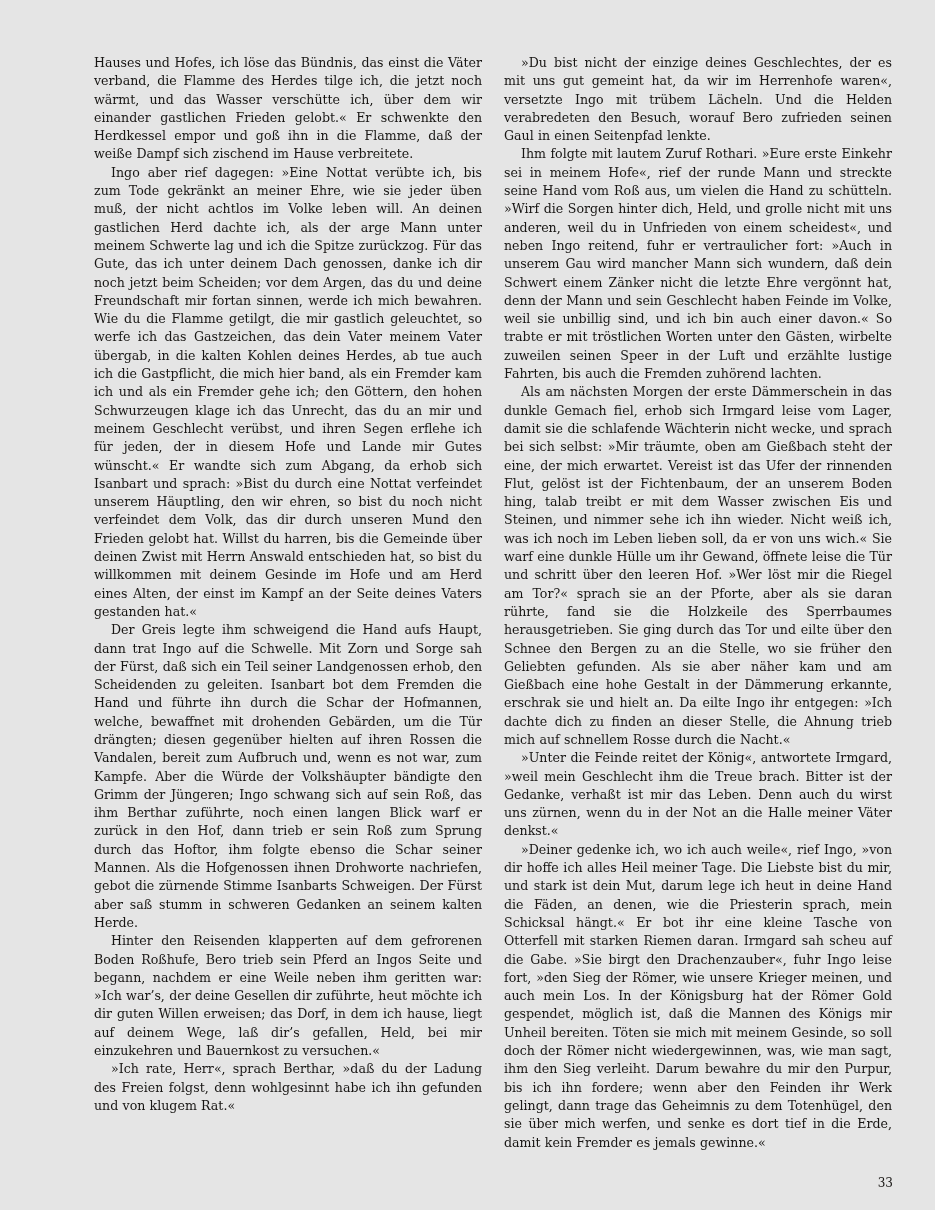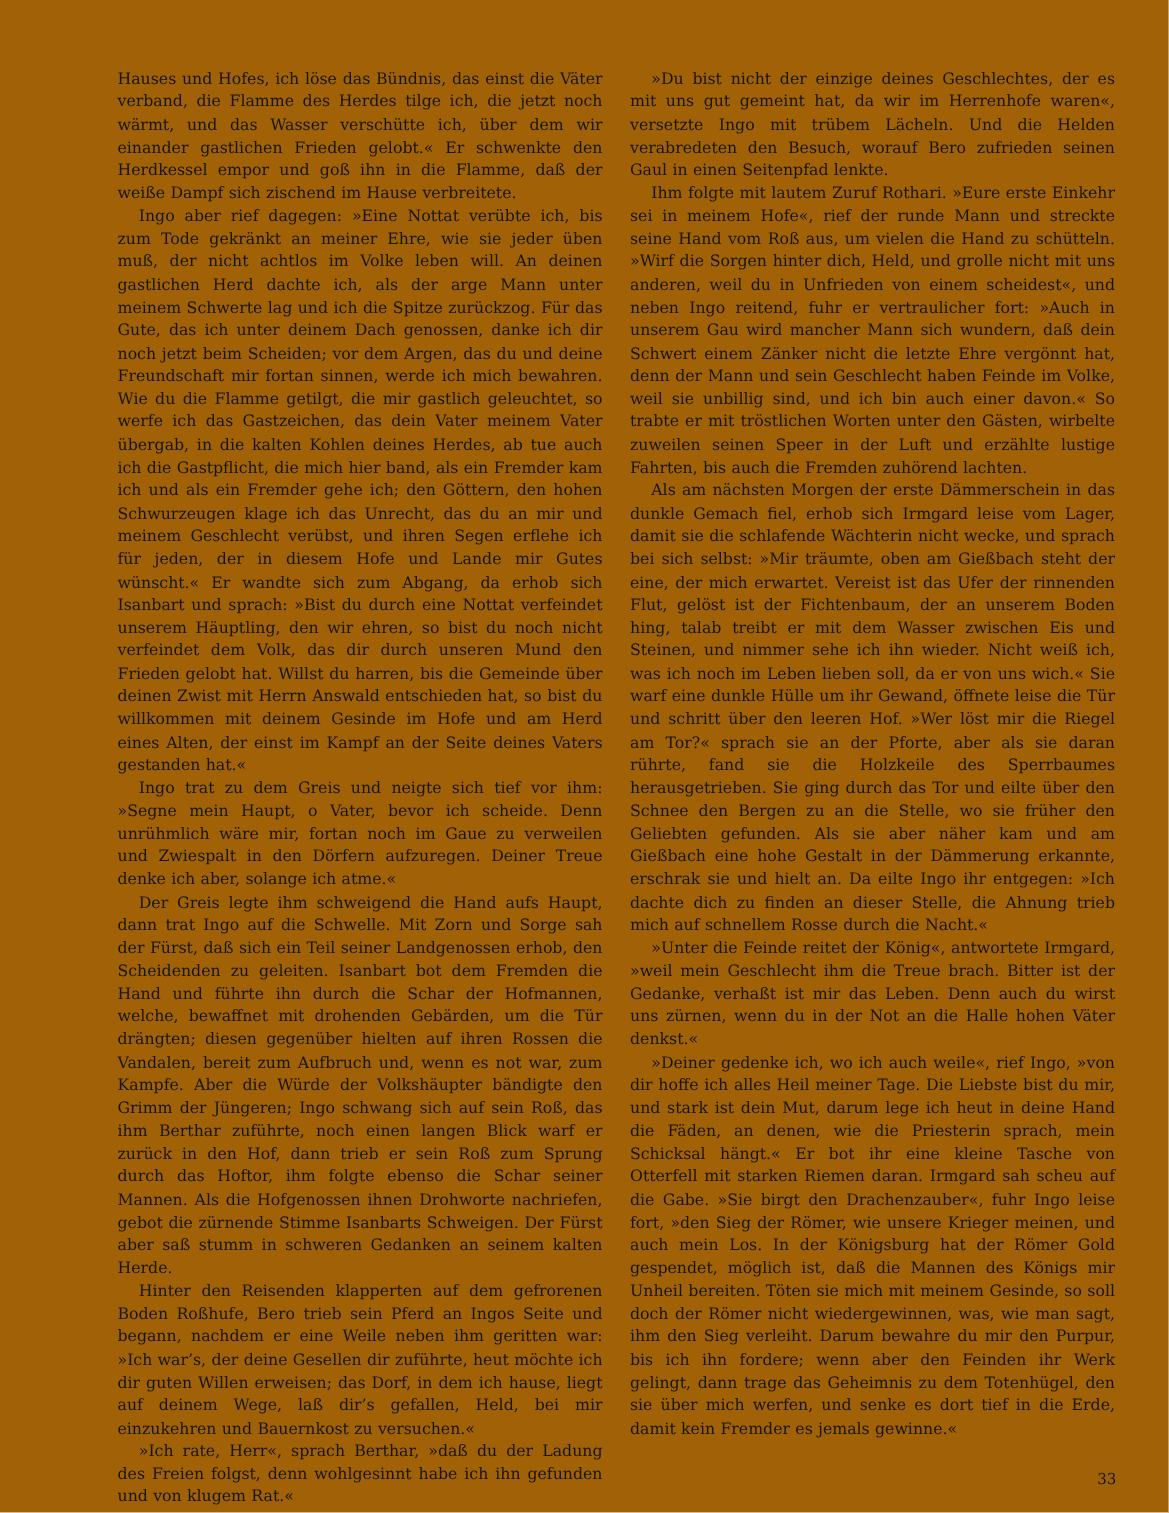--- a/index.html
+++ b/index.html
@@ -4,21 +4,21 @@
 <style>
   html, body {
     margin: 0;
     padding: 0;
     background: #ffffff;
   }
   .page {
     position: relative;
     width: 935px;
     height: 1210px;
-    background: #a16207;
+    background: #e5e5e5;
     color: #171513;
     font-family: "DejaVu Serif", "Liberation Serif", serif;
     overflow: hidden;
   }
   .text-block {
     position: absolute;
     left: 94px;
     top: 54px;
     width: 798px;
     display: flex;
@@ -53,30 +53,29 @@
 </style>
 </head>
 <body>
 
 <div class="page">
   <div class="text-block">
 
     <div class="column">
       <p class="noindent">Hauses und Hofes, ich löse das Bündnis, das einst die Väter verband, die Flamme des Herdes tilge ich, die jetzt noch wärmt, und das Wasser verschütte ich, über dem wir einander gastlichen Frieden gelobt.« Er schwenkte den Herdkessel empor und goß ihn in die Flamme, daß der weiße Dampf sich zischend im Hause verbreitete.</p>
       <p>Ingo aber rief dagegen: »Eine Nottat verübte ich, bis zum Tode gekränkt an meiner Ehre, wie sie jeder üben muß, der nicht achtlos im Volke leben will. An deinen gastlichen Herd dachte ich, als der arge Mann unter meinem Schwerte lag und ich die Spitze zurückzog. Für das Gute, das ich unter deinem Dach genossen, danke ich dir noch jetzt beim Scheiden; vor dem Argen, das du und deine Freundschaft mir fortan sinnen, werde ich mich bewahren. Wie du die Flamme getilgt, die mir gastlich geleuchtet, so werfe ich das Gastzeichen, das dein Vater meinem Vater übergab, in die kalten Kohlen deines Herdes, ab tue auch ich die Gastpflicht, die mich hier band, als ein Fremder kam ich und als ein Fremder gehe ich; den Göttern, den hohen Schwurzeugen klage ich das Unrecht, das du an mir und meinem Geschlecht verübst, und ihren Segen erflehe ich für jeden, der in diesem Hofe und Lande mir Gutes wünscht.« Er wandte sich zum Abgang, da erhob sich Isanbart und sprach: »Bist du durch eine Nottat verfeindet unserem Häuptling, den wir ehren, so bist du noch nicht verfeindet dem Volk, das dir durch unseren Mund den Frieden gelobt hat. Willst du harren, bis die Gemeinde über deinen Zwist mit Herrn Answald entschieden hat, so bist du willkommen mit deinem Gesinde im Hofe und am Herd eines Alten, der einst im Kampf an der Seite deines Vaters gestanden hat.«</p>
-      <p>Ingo trat zu dem Greis und neigte sich tief vor ihm: »Segne mein Haupt, o Vater, bevor ich scheide. Denn unrühmlich wäre mir, fortan noch im Gaue zu verweilen und Zwiespalt in den Dörfern aufzuregen. Deiner Treue denke ich aber, solange ich atme.«</p>
       <p>Der Greis legte ihm schweigend die Hand aufs Haupt, dann trat Ingo auf die Schwelle. Mit Zorn und Sorge sah der Fürst, daß sich ein Teil seiner Landgenossen erhob, den Scheidenden zu geleiten. Isanbart bot dem Fremden die Hand und führte ihn durch die Schar der Hofmannen, welche, bewaffnet mit drohenden Gebärden, um die Tür drängten; diesen gegenüber hielten auf ihren Rossen die Vandalen, bereit zum Aufbruch und, wenn es not war, zum Kampfe. Aber die Würde der Volkshäupter bändigte den Grimm der Jüngeren; Ingo schwang sich auf sein Roß, das ihm Berthar zuführte, noch einen langen Blick warf er zurück in den Hof, dann trieb er sein Roß zum Sprung durch das Hoftor, ihm folgte ebenso die Schar seiner Mannen. Als die Hofgenossen ihnen Drohworte nachriefen, gebot die zürnende Stimme Isanbarts Schweigen. Der Fürst aber saß stumm in schweren Gedanken an seinem kalten Herde.</p>
       <p>Hinter den Reisenden klapperten auf dem gefrorenen Boden Roßhufe, Bero trieb sein Pferd an Ingos Seite und begann, nachdem er eine Weile neben ihm geritten war: »Ich war’s, der deine Gesellen dir zuführte, heut möchte ich dir guten Willen erweisen; das Dorf, in dem ich hause, liegt auf deinem Wege, laß dir’s gefallen, Held, bei mir einzukehren und Bauernkost zu versuchen.«</p>
       <p>»Ich rate, Herr«, sprach Berthar, »daß du der Ladung des Freien folgst, denn wohlgesinnt habe ich ihn gefunden und von klugem Rat.«</p>
     </div>
 
     <div class="column">
       <p>»Du bist nicht der einzige deines Geschlechtes, der es mit uns gut gemeint hat, da wir im Herrenhofe waren«, versetzte Ingo mit trübem Lächeln. Und die Helden verabredeten den Besuch, worauf Bero zufrieden seinen Gaul in einen Seitenpfad lenkte.</p>
       <p>Ihm folgte mit lautem Zuruf Rothari. »Eure erste Einkehr sei in meinem Hofe«, rief der runde Mann und streckte seine Hand vom Roß aus, um vielen die Hand zu schütteln. »Wirf die Sorgen hinter dich, Held, und grolle nicht mit uns anderen, weil du in Unfrieden von einem scheidest«, und neben Ingo reitend, fuhr er vertraulicher fort: »Auch in unserem Gau wird mancher Mann sich wundern, daß dein Schwert einem Zänker nicht die letzte Ehre vergönnt hat, denn der Mann und sein Geschlecht haben Feinde im Volke, weil sie unbillig sind, und ich bin auch einer davon.« So trabte er mit tröstlichen Worten unter den Gästen, wirbelte zuweilen seinen Speer in der Luft und erzählte lustige Fahrten, bis auch die Fremden zuhörend lachten.</p>
       <p>Als am nächsten Morgen der erste Dämmerschein in das dunkle Gemach fiel, erhob sich Irmgard leise vom Lager, damit sie die schlafende Wächterin nicht wecke, und sprach bei sich selbst: »Mir träumte, oben am Gießbach steht der eine, der mich erwartet. Vereist ist das Ufer der rinnenden Flut, gelöst ist der Fichtenbaum, der an unserem Boden hing, talab treibt er mit dem Wasser zwischen Eis und Steinen, und nimmer sehe ich ihn wieder. Nicht weiß ich, was ich noch im Leben lieben soll, da er von uns wich.« Sie warf eine dunkle Hülle um ihr Gewand, öffnete leise die Tür und schritt über den leeren Hof. »Wer löst mir die Riegel am Tor?« sprach sie an der Pforte, aber als sie daran rührte, fand sie die Holzkeile des Sperrbaumes herausgetrieben. Sie ging durch das Tor und eilte über den Schnee den Bergen zu an die Stelle, wo sie früher den Geliebten gefunden. Als sie aber näher kam und am Gießbach eine hohe Gestalt in der Dämmerung erkannte, erschrak sie und hielt an. Da eilte Ingo ihr entgegen: »Ich dachte dich zu finden an dieser Stelle, die Ahnung trieb mich auf schnellem Rosse durch die Nacht.«</p>
-      <p>»Unter die Feinde reitet der König«, antwortete Irmgard, »weil mein Geschlecht ihm die Treue brach. Bitter ist der Gedanke, verhaßt ist mir das Leben. Denn auch du wirst uns zürnen, wenn du in der Not an die Halle hohen Väter denkst.«</p>
+      <p>»Unter die Feinde reitet der König«, antwortete Irmgard, »weil mein Geschlecht ihm die Treue brach. Bitter ist der Gedanke, verhaßt ist mir das Leben. Denn auch du wirst uns zürnen, wenn du in der Not an die Halle meiner Väter denkst.«</p>
       <p>»Deiner gedenke ich, wo ich auch weile«, rief Ingo, »von dir hoffe ich alles Heil meiner Tage. Die Liebste bist du mir, und stark ist dein Mut, darum lege ich heut in deine Hand die Fäden, an denen, wie die Priesterin sprach, mein Schicksal hängt.« Er bot ihr eine kleine Tasche von Otterfell mit starken Riemen daran. Irmgard sah scheu auf die Gabe. »Sie birgt den Drachenzauber«, fuhr Ingo leise fort, »den Sieg der Römer, wie unsere Krieger meinen, und auch mein Los. In der Königsburg hat der Römer Gold gespendet, möglich ist, daß die Mannen des Königs mir Unheil bereiten. Töten sie mich mit meinem Gesinde, so soll doch der Römer nicht wiedergewinnen, was, wie man sagt, ihm den Sieg verleiht. Darum bewahre du mir den Purpur, bis ich ihn fordere; wenn aber den Feinden ihr Werk gelingt, dann trage das Geheimnis zu dem Totenhügel, den sie über mich werfen, und senke es dort tief in die Erde, damit kein Fremder es jemals gewinne.«</p>
     </div>
 
   </div>
 
   <div class="page-number">33</div>
 </div>
 
 </body></html>

